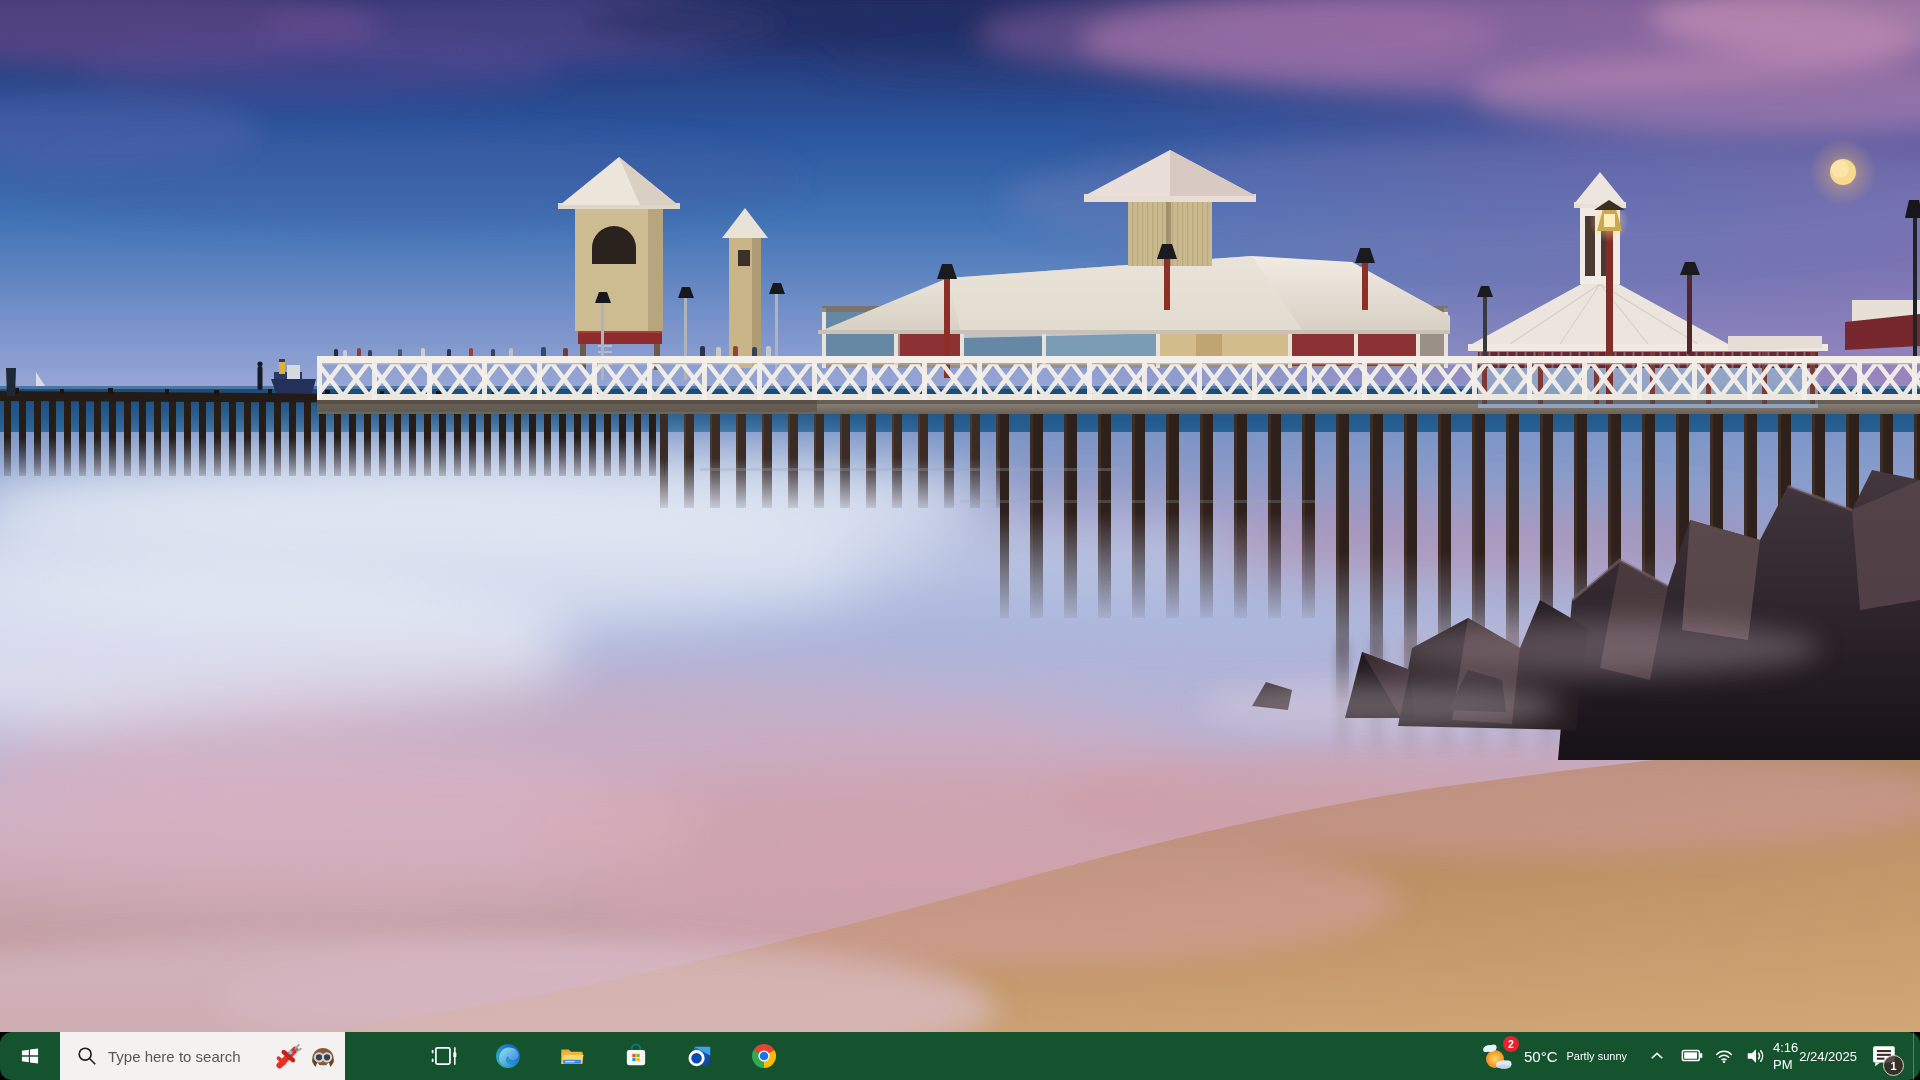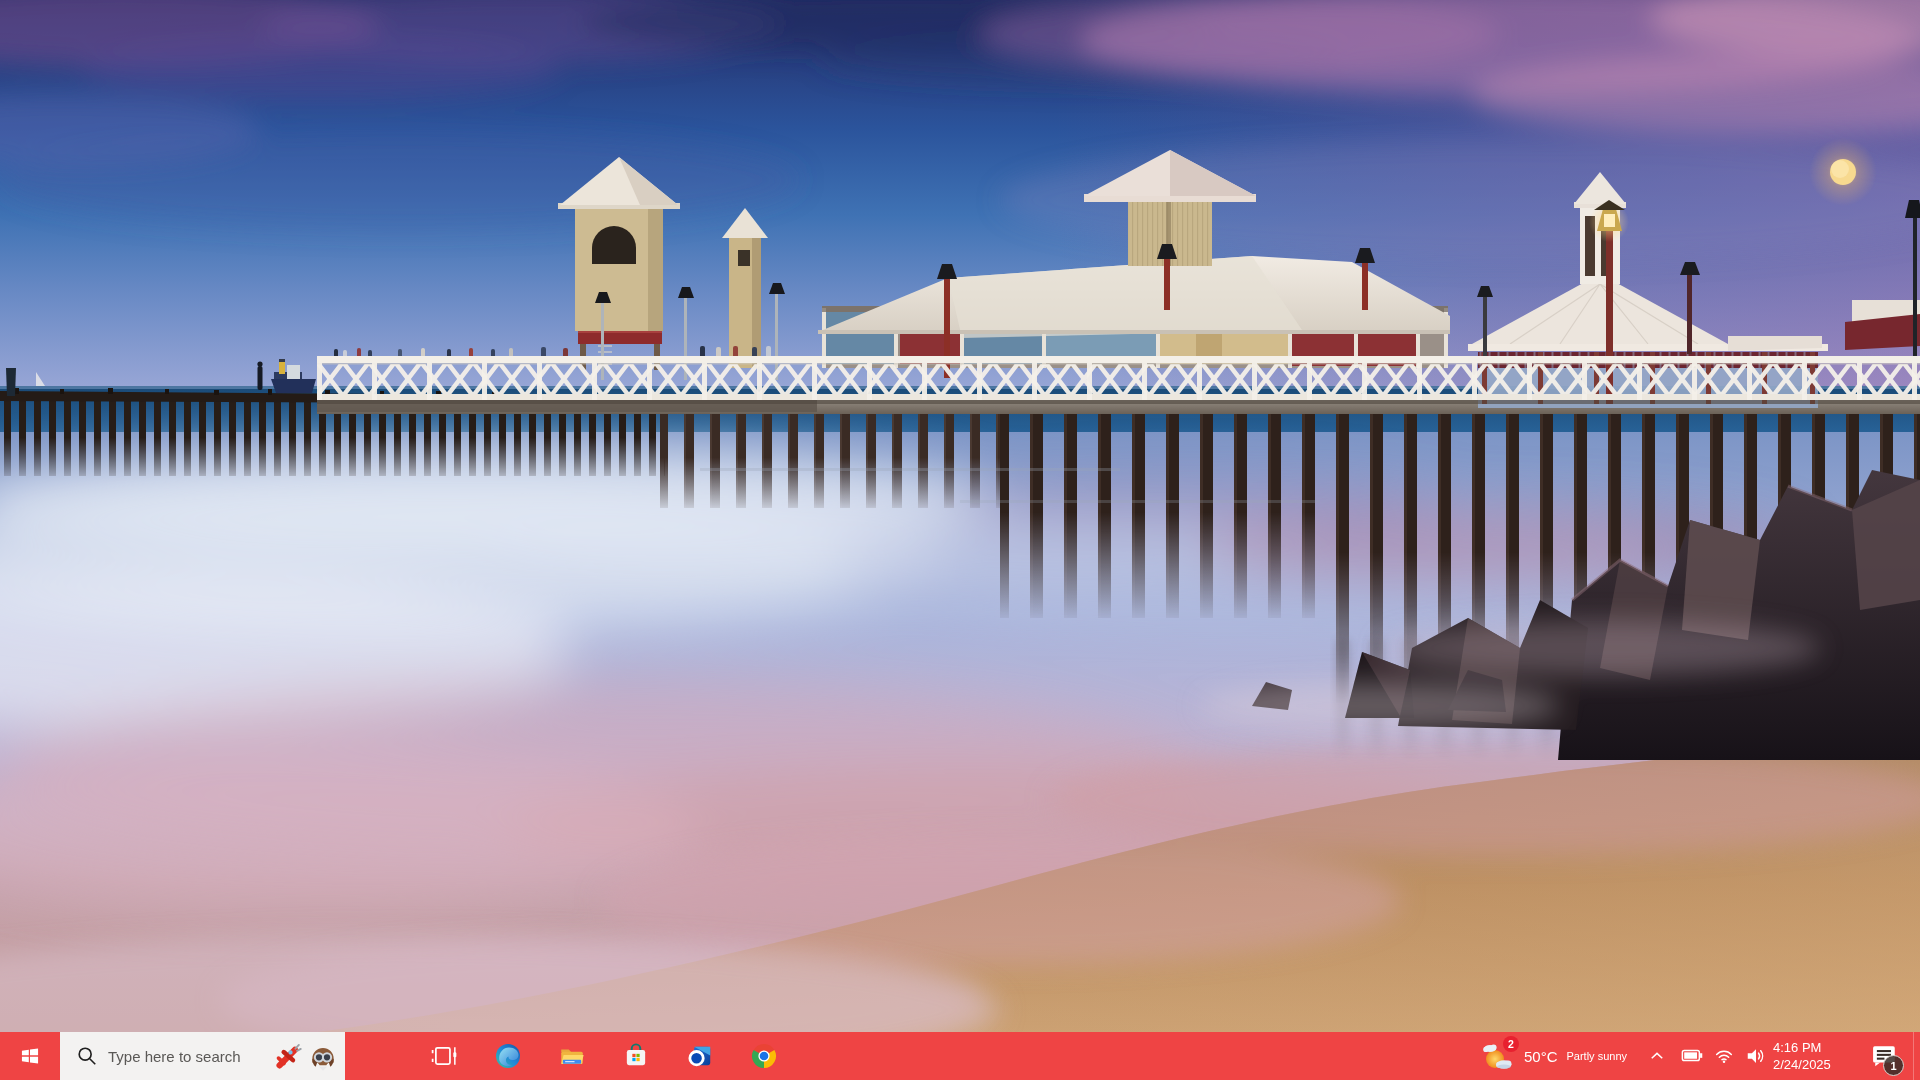--- a/index.html
+++ b/index.html
@@ -2,22 +2,22 @@
 <html><head>
 <meta charset="utf-8">
 <style>
   html,body{margin:0;padding:0;background:#000;}
   body{width:1920px;height:1080px;overflow:hidden;position:relative;
        font-family:"Liberation Sans","DejaVu Sans",sans-serif;}
   .desktop{position:absolute;left:0;top:0;width:1920px;height:1032px;overflow:hidden;}
   .desktop svg{display:block;}
 
   
-  .taskbar{position:absolute;left:0;bottom:0;width:1920px;height:48px;background:#ef4444;
-           display:flex;align-items:stretch;z-index:5;}
+  .taskbar{position:absolute;left:0;bottom:0;width:1920px;height:48px;background:#14532d;
+           display:flex;align-items:stretch;z-index:5;border-radius:12px;}
   .tb-btn{display:flex;align-items:center;justify-content:center;cursor:pointer;}
   .start{width:60px;}
   .searchbox{width:285px;background:#f3f2f1;display:flex;align-items:center;position:relative;}
   .searchbox .mag{margin-left:16px;flex:0 0 auto;}
   .searchbox input{border:none;outline:none;background:transparent;flex:1 1 auto;
                    font-size:15px;color:#484644;margin-left:8px;min-width:0;
                    font-family:"Liberation Sans","DejaVu Sans",sans-serif;}
   .searchbox input::placeholder{color:#5a5856;opacity:1;}
   .searchdecor{display:flex;align-items:center;gap:2px;margin-right:6px;flex:0 0 auto;}
   .apps{display:flex;margin-left:67px;}
@@ -25,21 +25,21 @@
   .tray{position:absolute;right:0;top:0;height:48px;display:flex;align-items:stretch;color:#fff;}
   .weather{display:flex;align-items:center;gap:9px;padding:0 12px;cursor:pointer;}
   .weather .wicon{position:relative;width:34px;height:34px;flex:0 0 auto;}
   .badge{position:absolute;display:flex;align-items:center;justify-content:center;
          background:#e8212f;color:#fff;border-radius:50%;font-weight:bold;}
   .wbadge{width:16px;height:16px;font-size:10.5px;right:-4px;top:-3px;}
   .wtemp{font-size:15px;}
   .wcond{font-size:11px;}
   .trayic{width:34px;display:flex;align-items:center;justify-content:center;cursor:pointer;}
   .chev{width:36px;}
-  .clock{width:84px;display:flex;flex-direction:column;align-items:flex-start;justify-content:center;
+  .clock{width:84px;display:flex;flex-direction:row;align-items:center;justify-content:center;
          font-size:13px;line-height:17px;cursor:pointer;}
   .action{width:56px;position:relative;display:flex;align-items:center;justify-content:center;cursor:pointer;}
   .abadge{width:19px;height:19px;font-size:11px;right:9px;bottom:4px;
           background:rgba(56,43,39,.85);border:1.5px solid #d8d2ce;}
   .showdesk{width:6px;border-left:1px solid rgba(255,255,255,.28);cursor:pointer;}
 </style>
 </head>
 <body>
 
 <div class="desktop">

